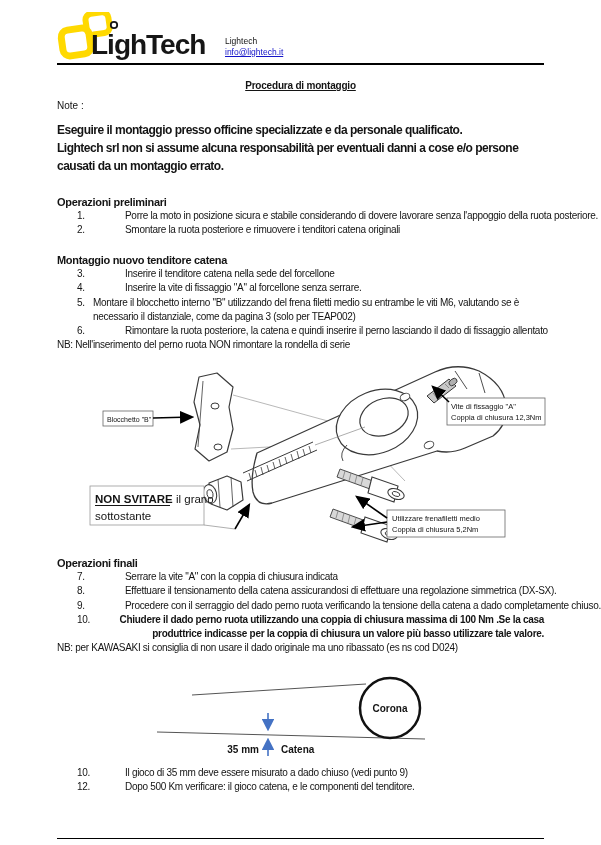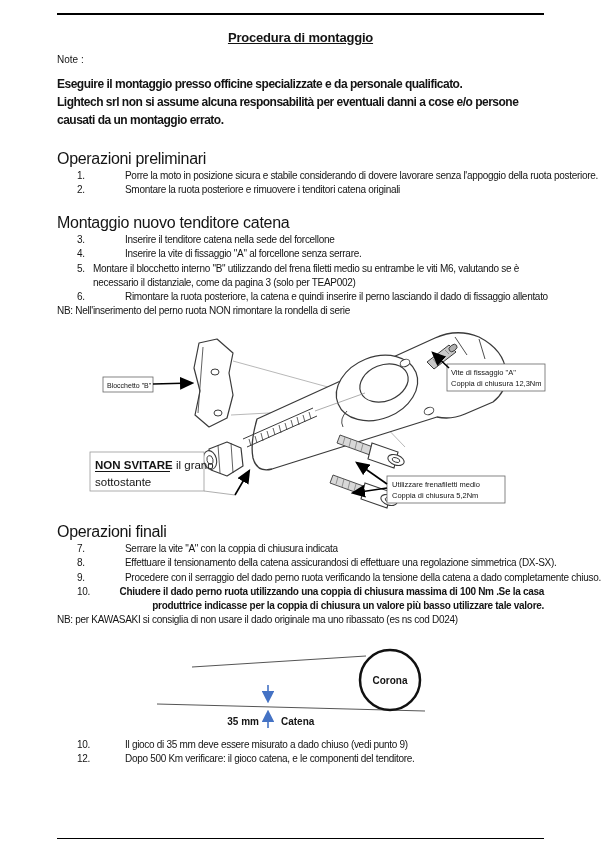--- a/index.html
+++ b/index.html
@@ -8,27 +8,27 @@
     font-family:"Liberation Sans", sans-serif;color:#141414;
     position:relative;overflow:hidden;
   }
   .page{position:relative;width:487px;height:845px;margin:0 auto;padding-top:10px;}
   
   .hdr{display:flex;align-items:flex-end;height:50px;}
   .hdr-txt{font-size:8.5px;line-height:11px;margin-left:10px;margin-bottom:2px;}
   .hdr-link{color:#1414c8;text-decoration:underline;cursor:pointer;}
   .rule-thick{border:none;border-top:2.5px solid #000;margin:3px 0 0 0;}
   
-  .title{text-align:center;font-size:13px;font-weight:bold;text-decoration:underline;
+  .title{text-align:center;font-size:10px;font-weight:bold;text-decoration:underline;
     letter-spacing:-0.2px;margin-top:15px;}
   .note-label{font-size:10px;margin-top:9px;}
   .note-bold{font-size:12px;font-weight:bold;letter-spacing:-0.5px;line-height:18px;
     white-space:nowrap;margin-top:10px;}
   
-  .sec-h{font-size:16px;font-weight:normal;letter-spacing:-0.3px;}
+  .sec-h{font-size:11px;font-weight:bold;letter-spacing:-0.3px;}
   .sec-h.p1{margin-top:21px;}
   .sec-h.p2{margin-top:17px;}
   .sec-h.p3{margin-top:4px;}
   .li{display:flex;font-size:10px;letter-spacing:-0.3px;line-height:14px;margin-top:0.5px;}
   .li .num{width:22px;margin-left:14px;text-align:left;flex:none;padding-left:6px;box-sizing:border-box;}
   .li .itxt{flex:1;}
   .nowrap .itxt{white-space:nowrap;overflow:visible;padding-left:32px;}
   .bold .itxt{font-weight:bold;text-align:right;}
   .nb{font-size:10px;letter-spacing:-0.3px;line-height:14px;white-space:nowrap;}
   
@@ -41,20 +41,32 @@
   .foot-row{display:flex;justify-content:space-between;font-size:10px;margin-top:13px;}
   .foot-row .c{flex:1;text-align:center;}
   .foot-row .l,.foot-row .r{width:110px;}
   .foot-row .r{text-align:right;}
 </style>
 </head>
 <body>
 
 <div class="page">
 
+  <div class="hdr">
+    <svg width="158" height="48" viewBox="0 0 158 48" aria-hidden="true">
+      <rect x="5" y="17" width="28" height="26" rx="7" fill="none" stroke="#FFD900" stroke-width="7" transform="rotate(-8 19 30)"></rect>
+      <rect x="29" y="1" width="23" height="21" rx="6" fill="none" stroke="#FFD900" stroke-width="6" transform="rotate(-8 40 11)"></rect>
+      <text x="34" y="42" font-family="Liberation Sans, sans-serif" font-size="28" font-weight="bold" letter-spacing="-1" fill="#161616">LighTech</text>
+      <circle cx="57" cy="13" r="3.2" fill="#ffffff" stroke="#161616" stroke-width="1.8"></circle>
+    </svg>
+    <div class="hdr-txt">
+      <div>Lightech</div>
+      <div class="hdr-link">info@lightech.it</div>
+    </div>
+  </div>
   <hr class="rule-thick">
 
   <div class="title">Procedura di montaggio</div>
   <div class="note-label">Note :</div>
   <div class="note-bold">
     <div>Eseguire il montaggio presso officine specializzate e da personale qualificato.</div>
     <div>Lightech srl non si assume alcuna responsabilità per eventuali danni a cose e/o persone</div>
     <div>causati da un montaggio errato.</div>
   </div>
 

